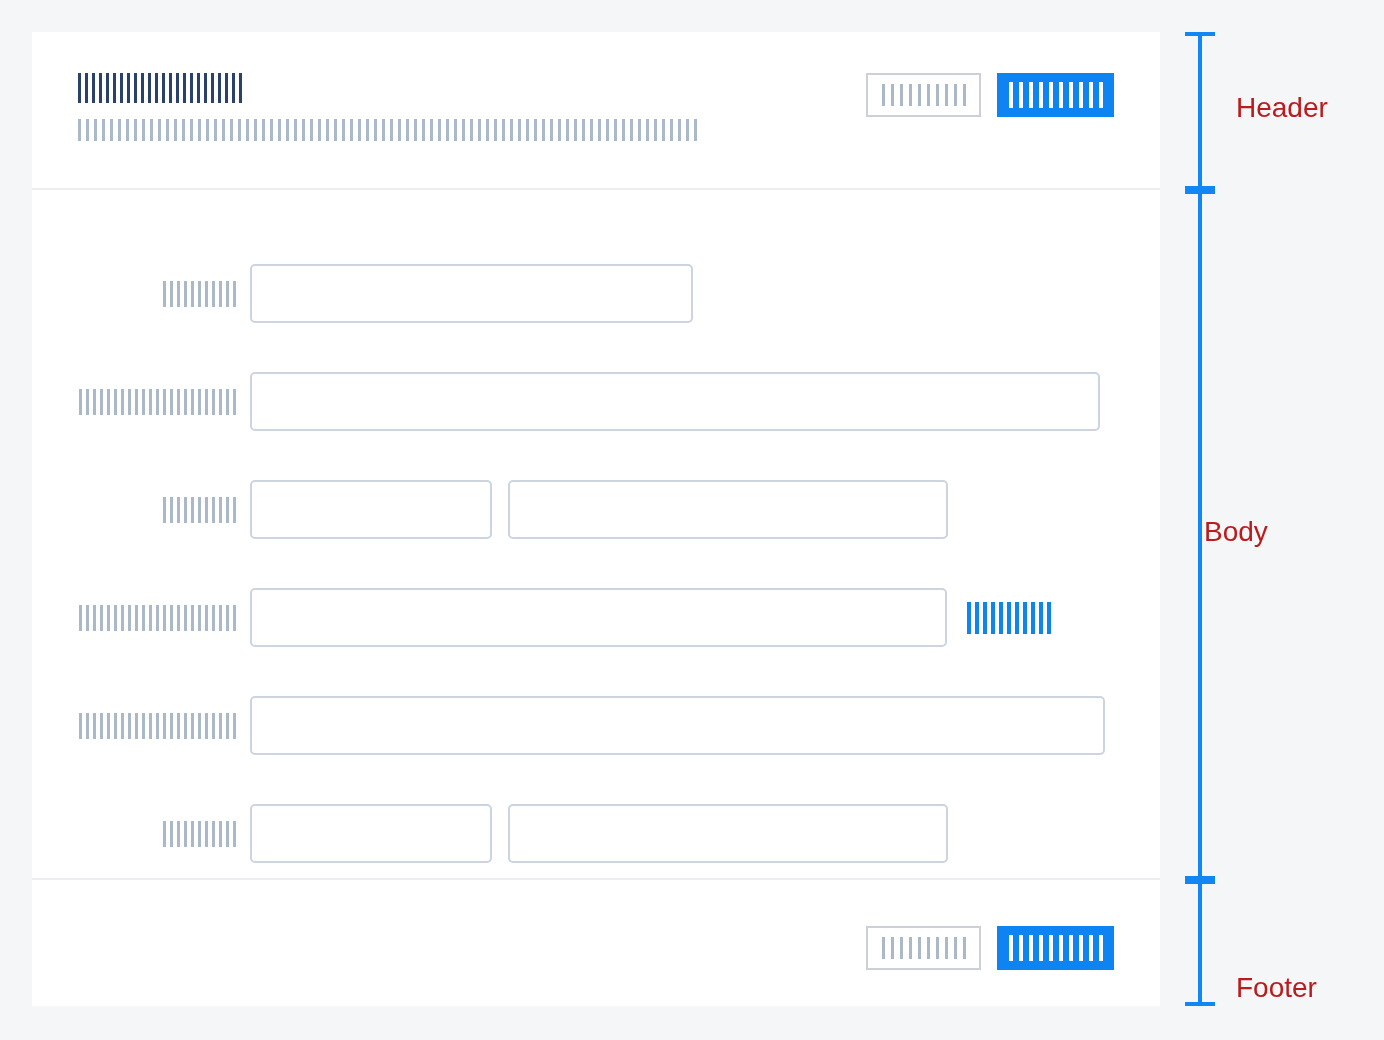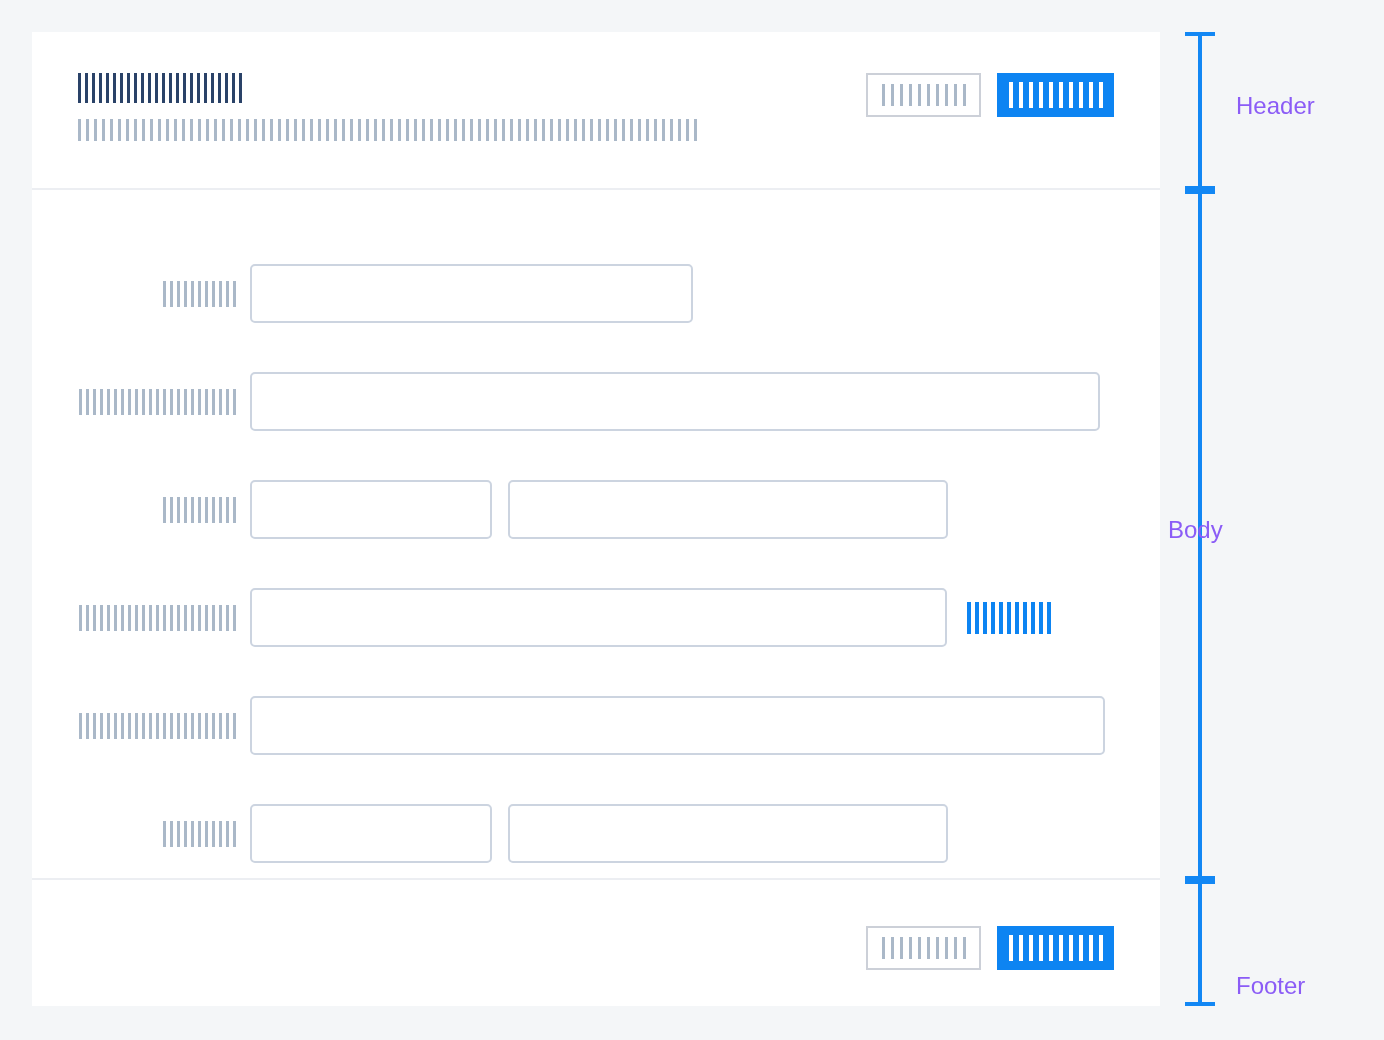--- a/index.html
+++ b/index.html
@@ -168,22 +168,22 @@
     position: absolute;
     left: -13px;
     width: 30px;
     height: 4px;
     background: #1287f4;
   }
   .anno-cap.top { top: 0; }
   .anno-cap.bottom { bottom: 0; }
   .anno-label {
     position: absolute;
-    color: #8b5cf6;
-    font-size: 24px;
+    color: #b91c1c;
+    font-size: 28px;
     font-family: "Liberation Sans", sans-serif;
     white-space: nowrap;
     text-align: right;
   }
 </style>
 </head>
 <body>
 
 <div id="card">
 
@@ -543,19 +543,19 @@
 <div id="annotations">
     <div class="anno-bracket" style="left: 1198px; top: 32px; height: 158px;">
       <div class="anno-cap top"></div>
       <div class="anno-cap bottom"></div>
     </div>
     <div class="anno-label" style="left: 1236px; top: 92px;">Header</div>
     <div class="anno-bracket" style="left: 1198px; top: 190px; height: 690px;">
       <div class="anno-cap top"></div>
       <div class="anno-cap bottom"></div>
     </div>
-    <div class="anno-label" style="left: 1168px; top: 516px;">Body</div>
+    <div class="anno-label" style="left: 1204px; top: 516px;">Body</div>
     <div class="anno-bracket" style="left: 1198px; top: 880px; height: 126px;">
       <div class="anno-cap top"></div>
       <div class="anno-cap bottom"></div>
     </div>
     <div class="anno-label" style="left: 1236px; top: 972px;">Footer</div>
   </div>
 
 </body></html>

